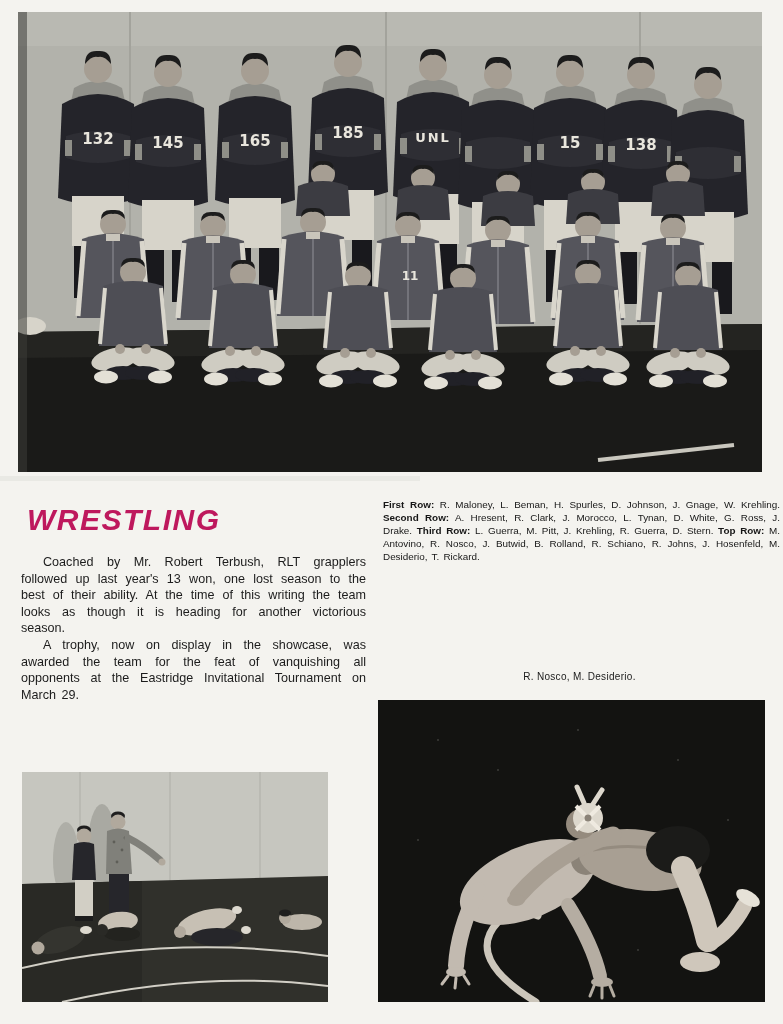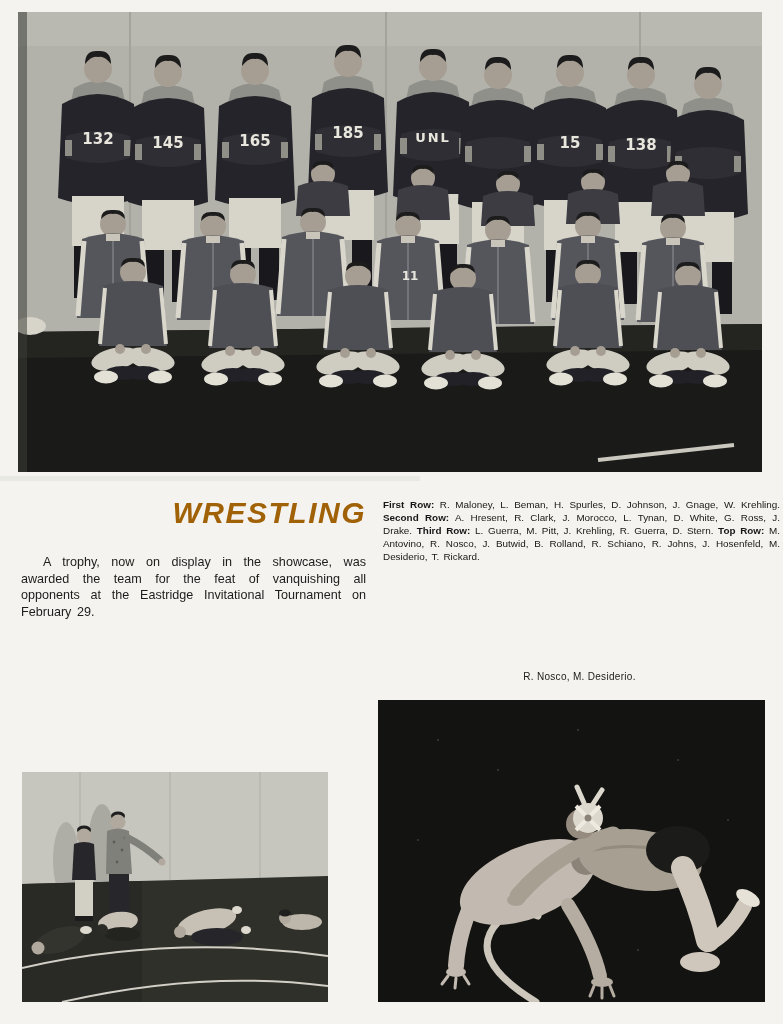--- a/index.html
+++ b/index.html
@@ -16,23 +16,23 @@
   .scan-smudge{position:absolute;left:0;top:476px;width:420px;height:5px;background:#e6e5e0;opacity:.75;}
 
   .roster{
     position:absolute;left:371px;top:486px;width:397px;
     font-size:9.9px;line-height:13px;text-align:justify;color:#161616;
     word-spacing:1.5px;margin:12px;
   }
   .roster b{font-weight:bold;}
 
   .page-title{
-    position:absolute;left:20px;top:496px;width:346px;margin:0;
-    text-align:right;font-size:30px;font-weight:bold;font-style:italic;
-    letter-spacing:1.5px;color:#a16207;
+    position:absolute;left:20px;top:496px;width:346px;margin:7px;
+    text-align:left;font-size:30px;font-weight:bold;font-style:italic;
+    letter-spacing:1.5px;color:#be185d;
   }
 
   .body-copy{
     position:absolute;left:21px;top:554px;width:345px;
     font-size:12.6px;line-height:16.6px;text-align:justify;color:#1c1c1c;
     word-spacing:2px;
   }
   .body-copy p{margin:0;text-indent:22px;}
 
   .action-caption{
@@ -171,21 +171,22 @@
     <span>A. Hresent, R. Clark, J. Morocco, L. Tynan, D. White, G. Ross, J. Drake.</span>
     <b>Third Row:</b>
     <span>L. Guerra, M. Pitt, J. Krehling, R. Guerra, D. Stern.</span>
     <b>Top Row:</b>
     <span>M. Antovino, R. Nosco, J. Butwid, B. Rolland, R. Schiano, R. Johns, J. Hosenfeld, M. Desiderio, T. Rickard.</span>
   </p>
 
   <h1 class="page-title">WRESTLING</h1>
 
   <div class="body-copy">
-    <p>A trophy, now on display in the showcase, was awarded the team for the feat of vanquishing all opponents at the Eastridge Invitational Tournament on February 29.</p>
+    <p>Coached by Mr. Robert Terbush, RLT grapplers followed up last year's 13 won, one lost season to the best of their ability. At the time of this writing the team looks as though it is heading for another victorious season.</p>
+    <p>A trophy, now on display in the showcase, was awarded the team for the feat of vanquishing all opponents at the Eastridge Invitational Tournament on March 29.</p>
   </div>
 
   <p class="action-caption">R. Nosco, M. Desiderio.</p>
 
   <figure class="photo practice-photo" style="margin:0">
     <svg viewBox="0 0 306 230" width="306" height="230">
       <g>
         <rect width="306" height="230" fill="#c6c6bf"></rect>
         <path d="M58,0 L58,116" stroke="#b6b6af" stroke-width="1.5"></path>
         <path d="M148,0 L148,112" stroke="#b6b6af" stroke-width="1.5"></path>

